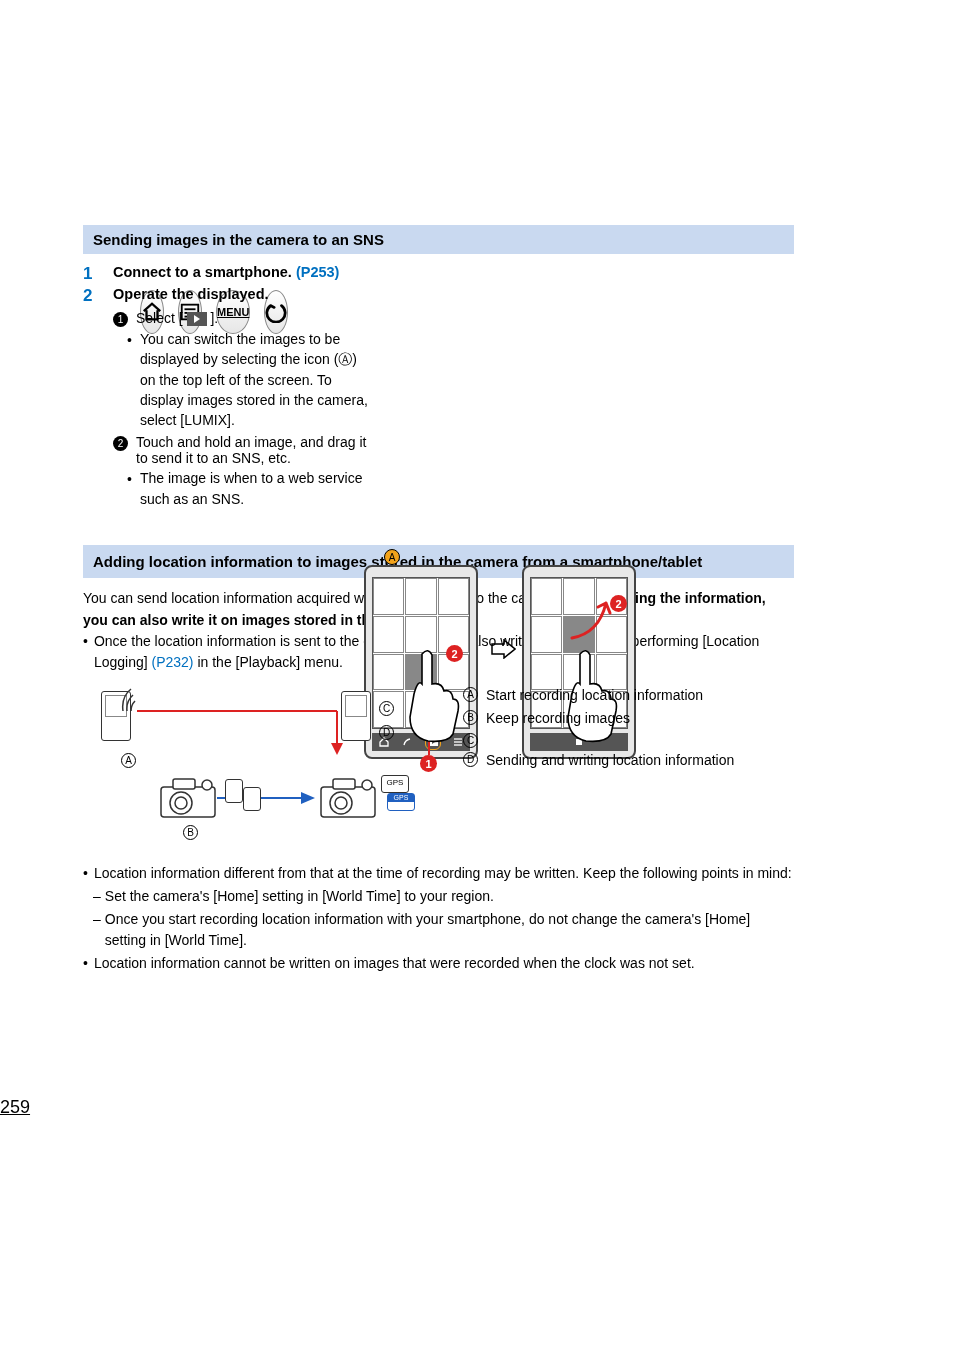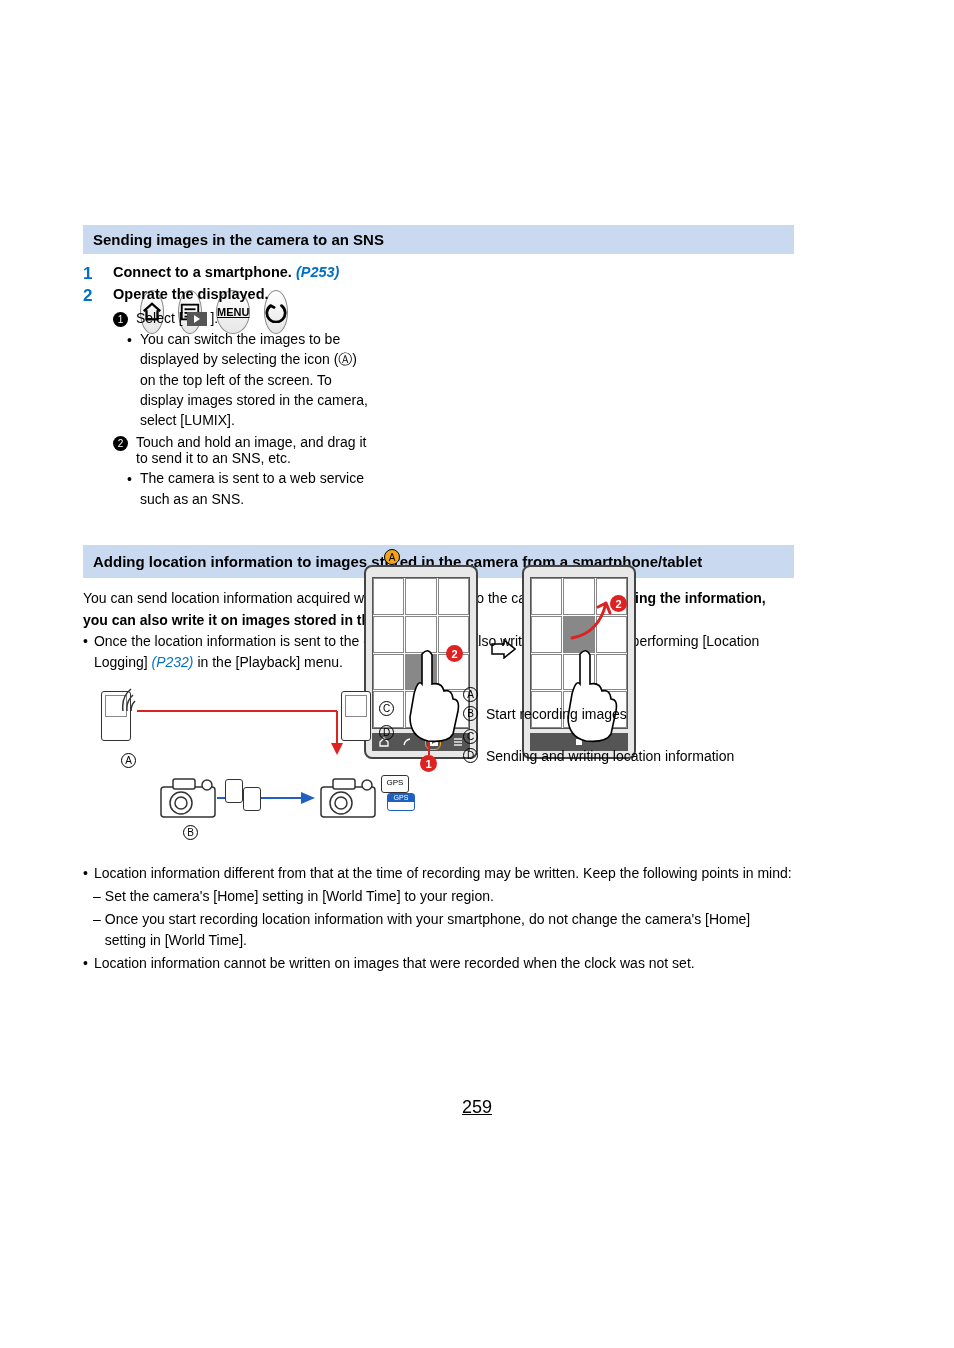--- a/index.html
+++ b/index.html
@@ -69,21 +69,20 @@
     font-weight: bold;
     font-size: 17px;
     width: 14px;
   }
   .step-text {
     font-weight: bold;
     font-size: 14.5px;
   }
   .link {
     color: #0070c0;
-    font-style: italic;
   }
   .substeps {
     margin-left: 30px;
     max-width: 260px;
   }
   .sub-row {
     display: flex;
     gap: 8px;
     margin-top: 4px;
   }
@@ -219,21 +218,20 @@
   .notes {
     margin-top: 28px;
   }
   .note-row { display:flex; gap:6px; line-height:1.5; margin-bottom:2px;}
   .dash-row { display:flex; gap:4px; margin-left:10px; line-height:1.5; margin-bottom:2px;}
   .page-num {
     position: absolute;
     bottom: 230px;
     left: 0;
     right: 0;
-    text-align: center;
     font-size: 18px;
     text-decoration: underline;
   }
   .diagram2 {
     margin-top: 12px;
     height: 150px;
     position: relative;
   }
   .legend {
     position: absolute;
@@ -302,21 +300,21 @@
         <div class="bullet-line">
           <span class="bullet-dot">•</span>
           <span>You can switch the images to be displayed by selecting the icon (Ⓐ) on the top left of the screen. To display images stored in the camera, select [LUMIX].</span>
         </div>
         <div class="sub-row">
           <span class="circ-num">2</span>
           <span>Touch and hold an image, and drag it to send it to an SNS, etc.</span>
         </div>
         <div class="bullet-line">
           <span class="bullet-dot">•</span>
-          <span>The camera is sent to a web service such as an SNS.</span>
+          <span>The image is when to a web service such as an SNS.</span>
         </div>
       </div>
 
       <div class="figure-area">
         <span class="orange-label" style="position:absolute; left:20px; top:0;">A</span>
         <svg style="position:absolute; left:26px; top:16px;" width="2" height="18">
             <line x1="1" y1="0" x2="1" y2="18" stroke="#f2a31b" stroke-width="2"></line>
           </svg>
 
         <div class="phone" style="position:absolute; left:0; top:16px;">
@@ -459,24 +457,25 @@
         </svg>
 
         <div class="cam-rect" style="position:absolute; left:298px; top:90px; width:26px; height:16px; background:#fff; font-size:8px; text-align:center; line-height:14px;">GPS</div>
         <div class="cam-rect" style="position:absolute; left:304px; top:108px; width:26px; height:16px; background:#fff; border-color:#2060c0;">
           <div style="font-size:7px; background:#2060c0; color:#fff; text-align:center; line-height:8px;">GPS</div>
         </div>
 
         <div class="legend">
           <div class="leg-row">
               <span class="circ-num-w">A</span>
+              <span>Start recording location information</span>
             </div>
           <div class="leg-row">
               <span class="circ-num-w">B</span>
-              <span>Start recording images</span>
+              <span>Keep recording images</span>
             </div>
           <div class="leg-row">
               <span class="circ-num-w">C</span>
             </div>
           <div class="leg-row">
               <span class="circ-num-w">D</span>
               <span>Sending and writing location information</span>
             </div>
         </div>
       </div>

